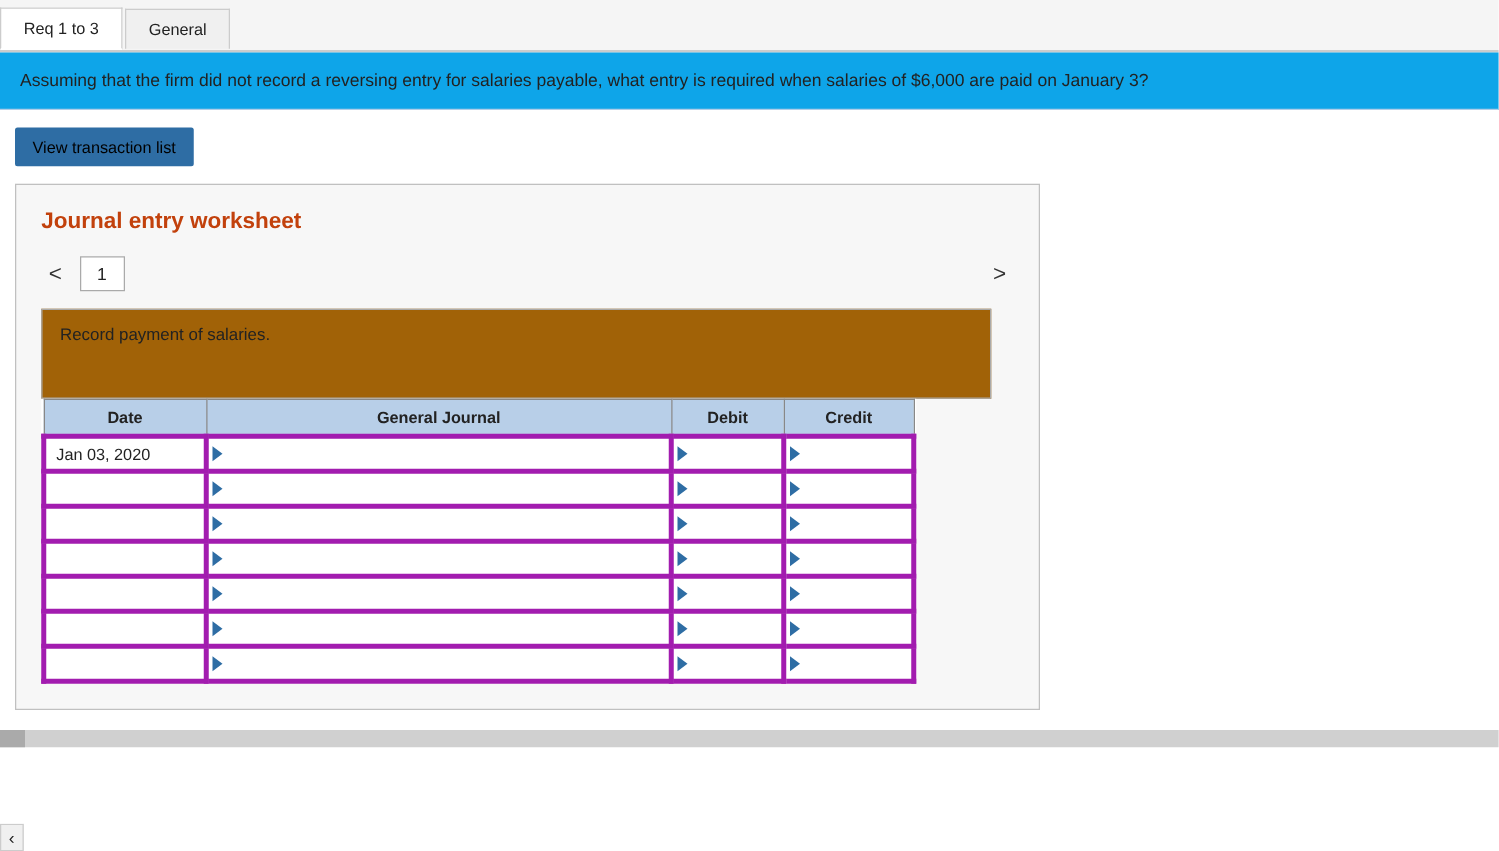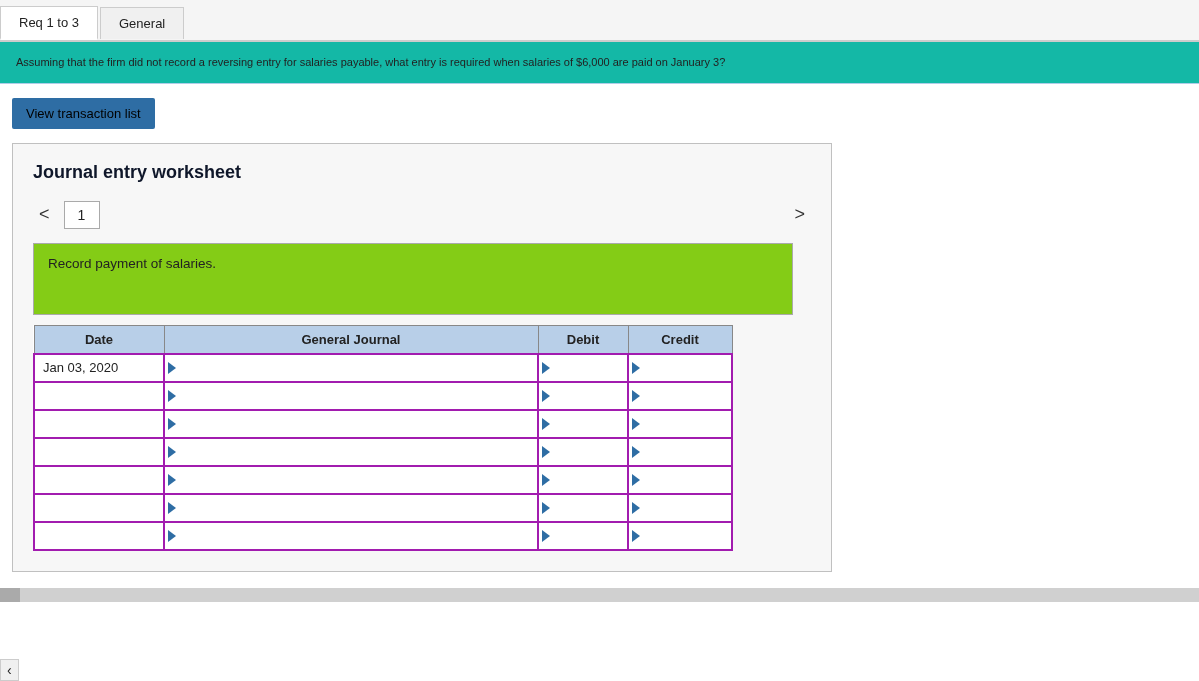--- a/index.html
+++ b/index.html
@@ -31,23 +31,23 @@
       background: #fff;
       border-bottom: 2px solid #fff;
       font-weight: normal;
     }
     .tab:not(.active) {
       background: #f0f0f0;
     }
 
     
     .question-banner {
-      background: #14b8a6;
+      background: #0ea5e9;
       padding: 12px 16px;
-      font-size: 11px;
+      font-size: 14px;
       line-height: 1.5;
       color: #222;
       border-bottom: 1px solid #b0cde8;
     }
 
     
     .btn-view-transaction {
       display: inline-block;
       background: #2e6da4;
       color: #000000;
@@ -65,21 +65,21 @@
       border: 1px solid #c0c0c0;
       background: #f7f7f7;
       padding: 18px 20px 20px 20px;
       max-width: 820px;
     }
 
     .worksheet-title {
       font-size: 18px;
       font-weight: bold;
       margin-bottom: 18px;
-      color: #0f172a;
+      color: #c2410c;
     }
 
     
     .nav-row {
       display: flex;
       align-items: center;
       justify-content: space-between;
       margin-bottom: 14px;
     }
     .nav-left {
@@ -103,23 +103,23 @@
       text-align: center;
       font-size: 14px;
       display: flex;
       align-items: center;
       justify-content: center;
     }
 
     
     .record-box {
       border: 1px solid #aaa;
-      background: #84cc16;
+      background: #a16207;
       padding: 12px 14px;
-      margin-bottom: 10px;
+      margin-bottom: 0;
       min-height: 72px;
       font-size: 13.5px;
       color: #222;
       max-width: 760px;
     }
 
     
     .note-text {
       color: #c0392b;
       font-size: 13px;
@@ -149,21 +149,21 @@
       text-align: center;
     }
     .journal-table th.col-debit {
       width: 90px;
       text-align: center;
     }
     .journal-table th.col-credit {
       width: 104px;
     }
     .journal-table td {
-      border: 2px solid #a21caf;
+      border: 4px solid #a21caf;
       height: 28px;
       padding: 2px 8px;
       font-size: 13px;
       vertical-align: middle;
     }
     .journal-table td.date-cell {
       font-size: 13px;
       white-space: nowrap;
     }
     td.has-arrow {

